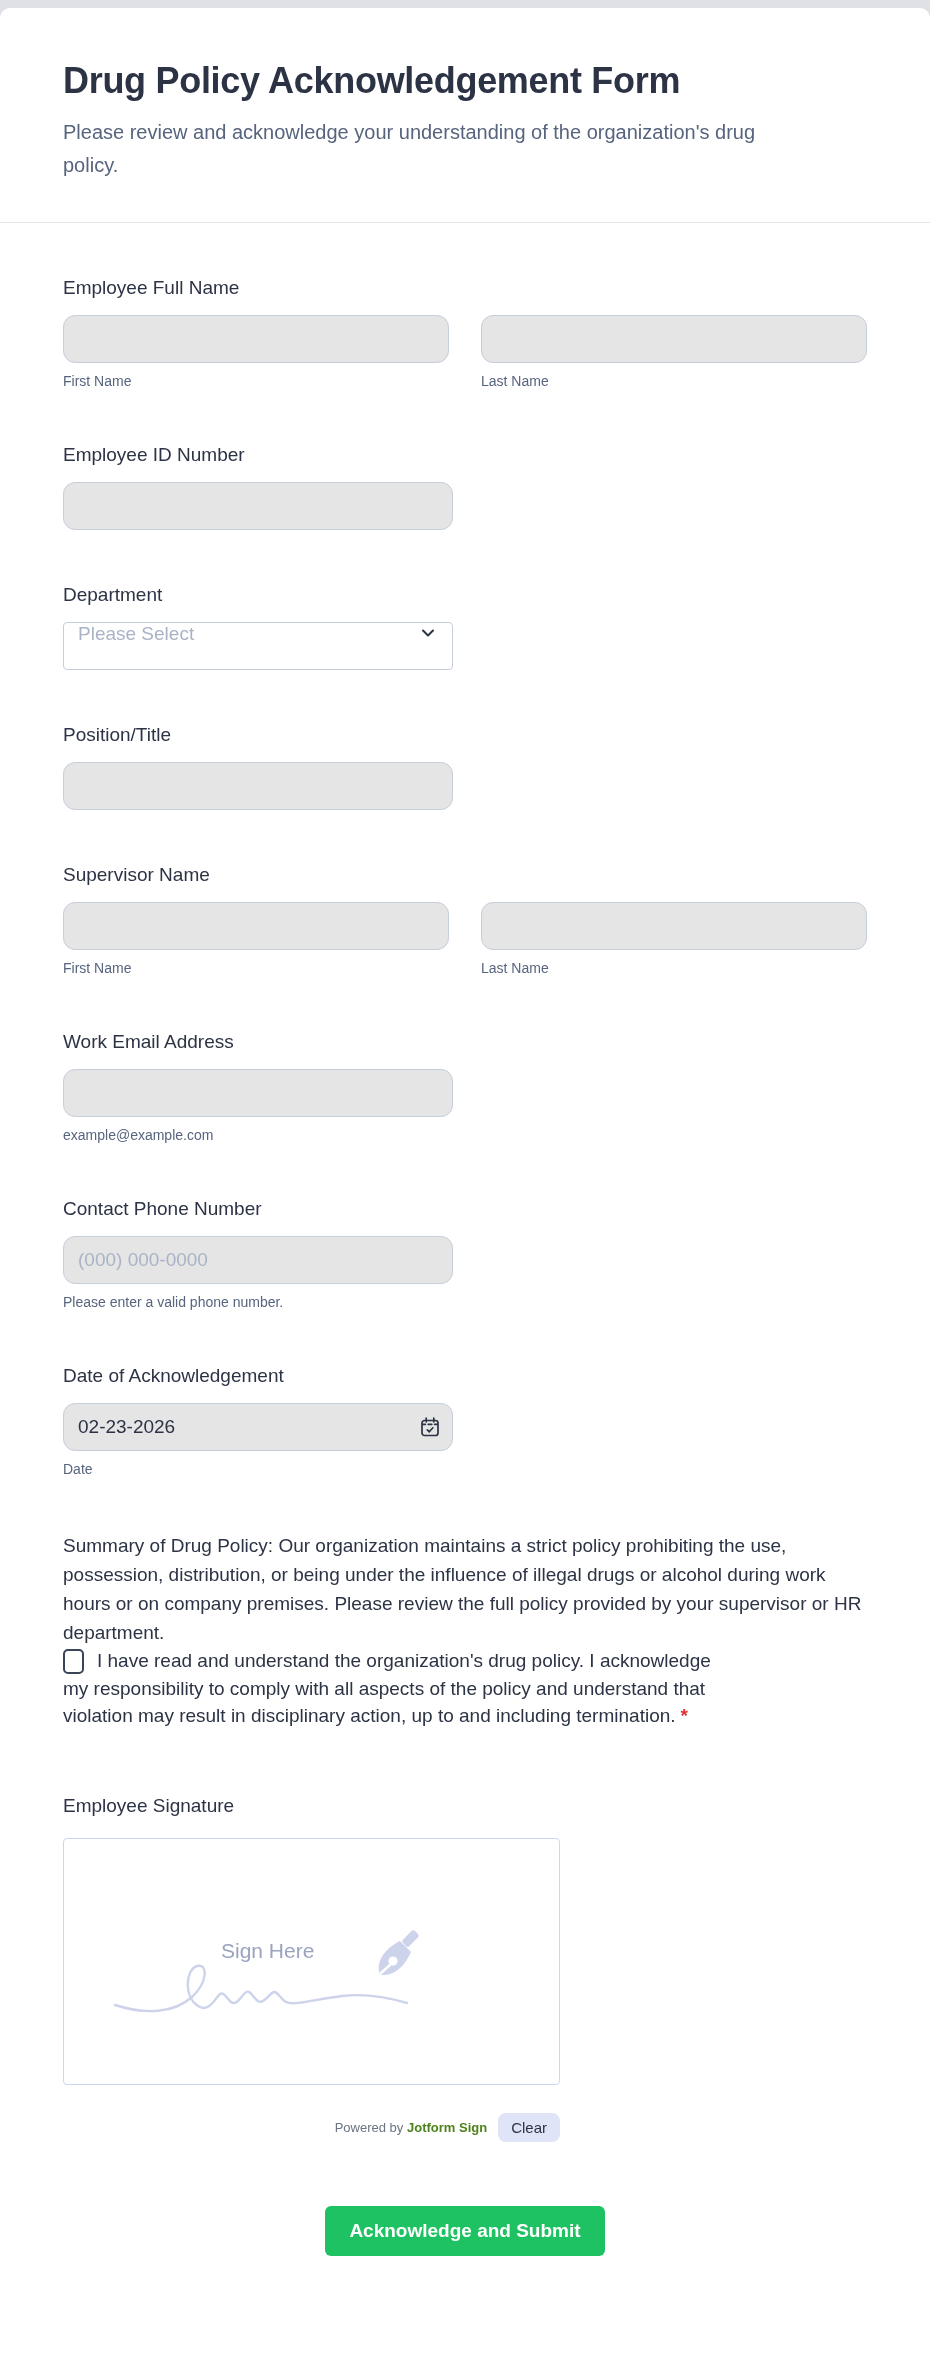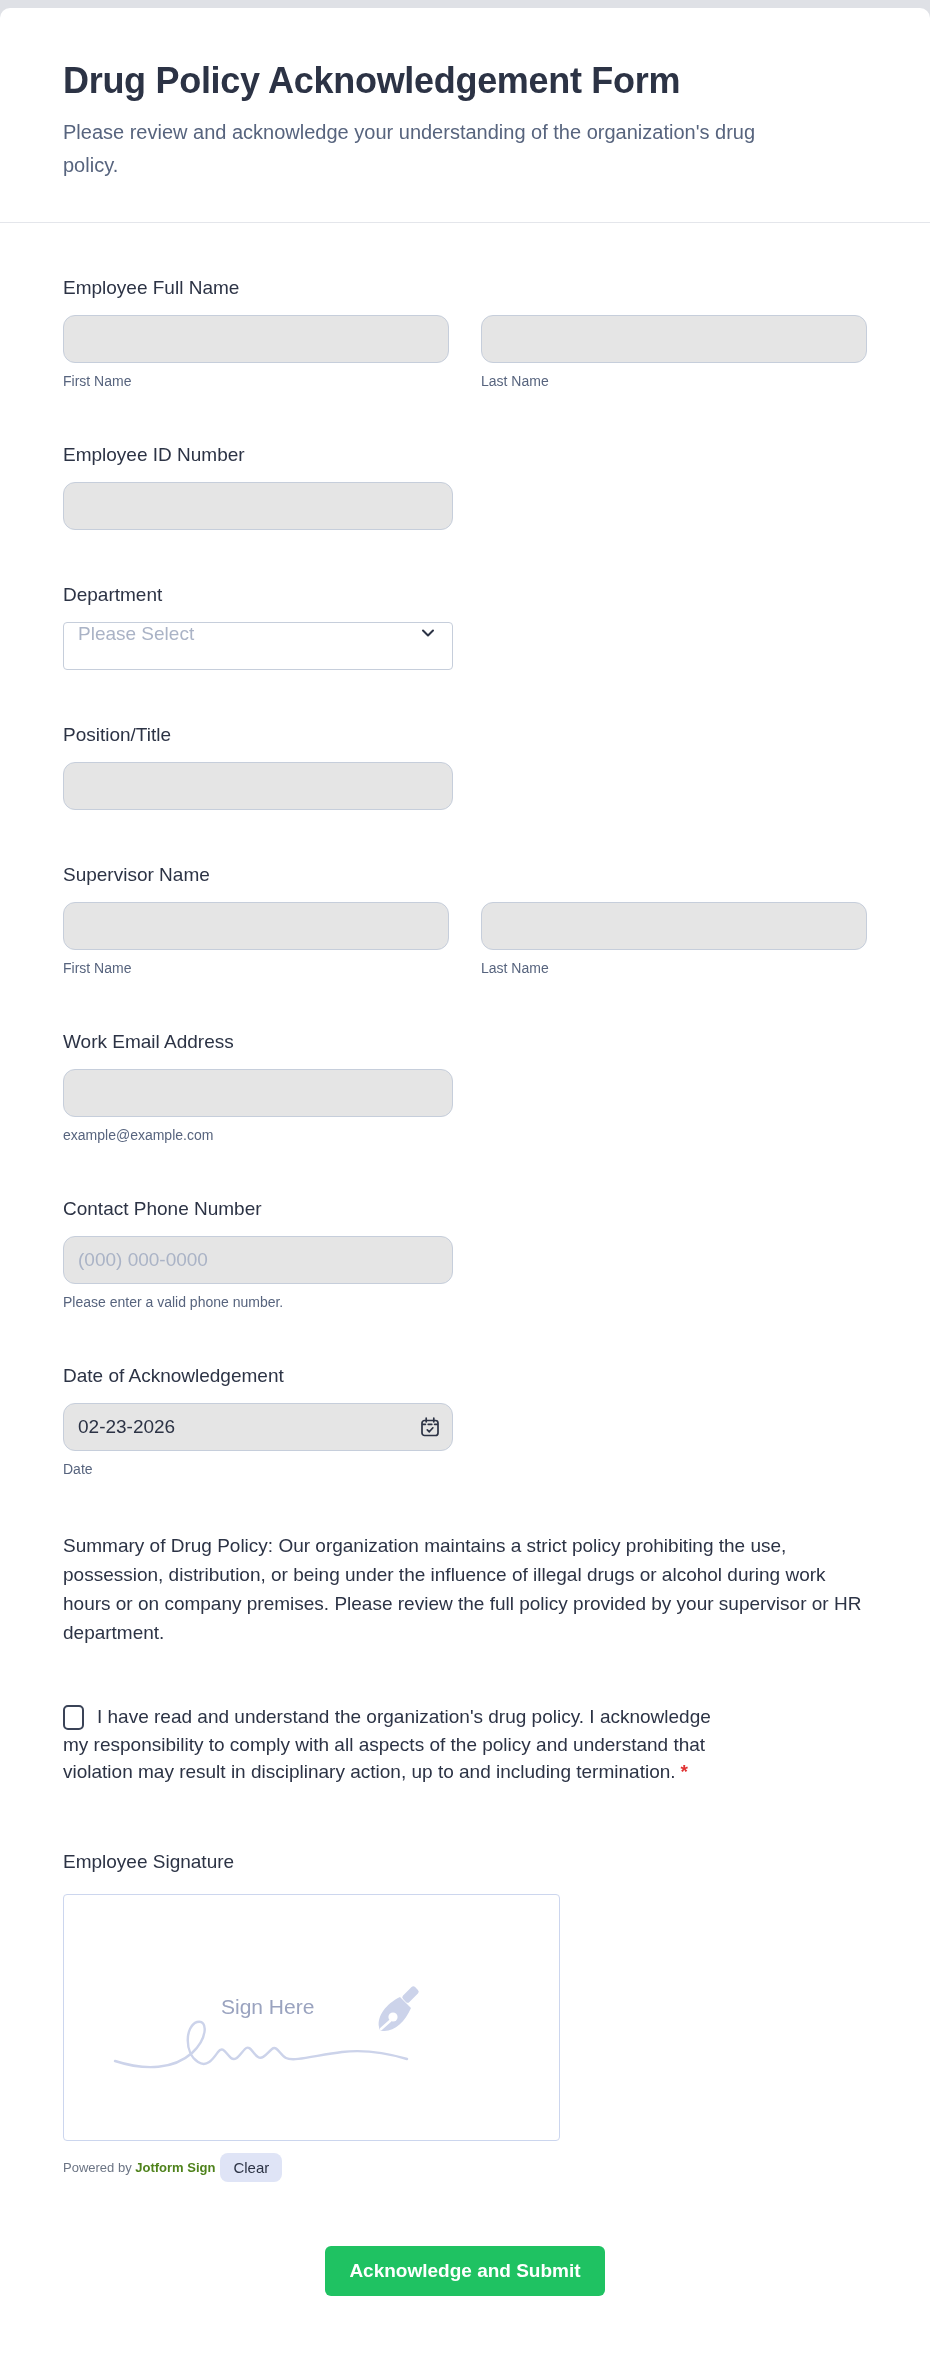--- a/index.html
+++ b/index.html
@@ -51,42 +51,42 @@
   .date-wrap { position:relative; width:390px; margin-top:15px; }
   .date-wrap input { padding-right:46px; }
   .calendar-btn {
     position:absolute; right:11px; top:12px; width:24px; height:24px;
     background:none; border:none; padding:0; cursor:pointer;
   }
   .paragraph {
     margin-top:53px; font-size:19px; line-height:29px;
     color:#2c3345; max-width:805px; font-weight:400;
   }
-  .ack-block { margin-top:56px; max-width:660px; font-size:19px; line-height:27.5px; color:#2c3345; }
+  .ack-block { max-width:660px; font-size:19px; line-height:27.5px; color:#2c3345; }
   .checkbox {
     display:inline-block; width:21px; height:25px;
     border:2px solid #3a4357; border-radius:5px; background:#fff;
     vertical-align:-7px; margin-right:13px; cursor:pointer;
   }
   .asterisk { color:#e03131; font-weight:700; margin-left:5px; }
   .sig-section { margin-top:64px; }
   .sig-box {
     width:497px; height:247px; margin-top:20px;
     border:1px solid #ccd6ee; border-radius:4px;
     position:relative; background:#fff; cursor:crosshair;
   }
   .sign-here {
     position:absolute; left:157px; top:100px;
     font-size:21px; color:#9aa3bf;
   }
   .sig-squiggle { position:absolute; left:48px; top:118px; }
   .pen-icon { position:absolute; left:305px; top:88px; }
   .powered-row {
-    width:497px; margin-top:12px;
-    display:flex; align-items:center; gap:5px;
+    width:497px; margin-top:28px;
+    display:flex; justify-content:flex-end; align-items:center; gap:11px;
   }
   .powered-text { font-size:13px; color:#6b7484; }
   .brand-text { font-weight:700; color:#4e821b; }
   .clear-btn {
     background:#dfe4f6; border:none; border-radius:8px;
     padding:6px 13px; font-size:15px; color:#2c3345;
     font-family:"Liberation Sans", sans-serif; cursor:pointer;
   }
   .submit-row { margin-top:64px; padding-bottom:57px; display:flex; justify-content:center; }
   .submit-btn {

